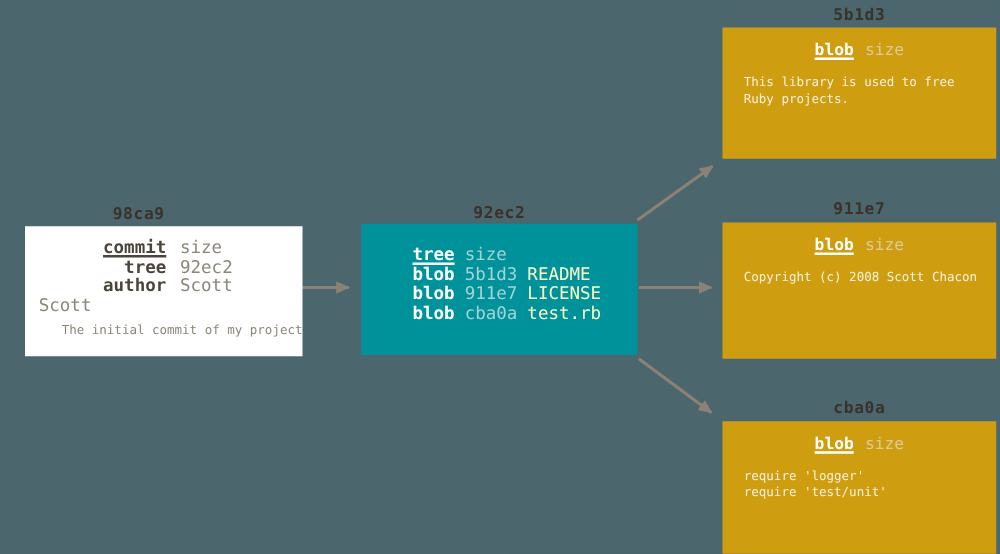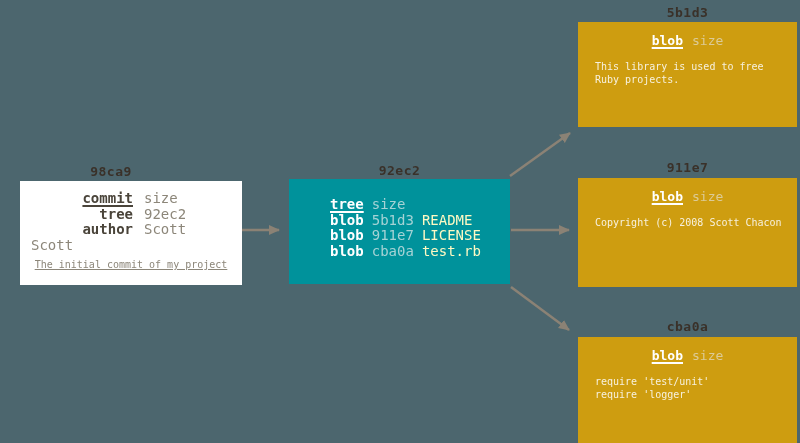--- a/index.html
+++ b/index.html
@@ -63,23 +63,22 @@
   .u {
     text-decoration: underline;
     text-underline-offset: 2px;
     text-decoration-thickness: 1.5px;
   }
   .commit-caption {
     margin-top: 6px;
     font-size: 10px;
     line-height: 12px;
     color: #8C8679;
-    text-align: center;
+    text-align: right;
     white-space: nowrap;
-    text-decoration: underline;
   }
   
   .tree-box {
     left: 289px; top: 179px;
     width: 221px; height: 105px;
     background: #00929B;
     padding: 18px 0 0 41px;
   }
   .tree-row {
     display: flex;
@@ -212,18 +211,18 @@
       <div class="bline mt6">Copyright (c) 2008 Scott Chacon</div>
     </div>
   </div>
 
   <div class="box blob-box blob-3">
     <div class="blob-header">
       <span class="kw u">blob</span>
       <span class="sec">size</span>
     </div>
     <div class="blob-body">
+      <div class="bline">require 'logger'</div>
       <div class="bline">require 'test/unit'</div>
-      <div class="bline">require 'logger'</div>
     </div>
   </div>
 
 </div>
 
 </body></html>

